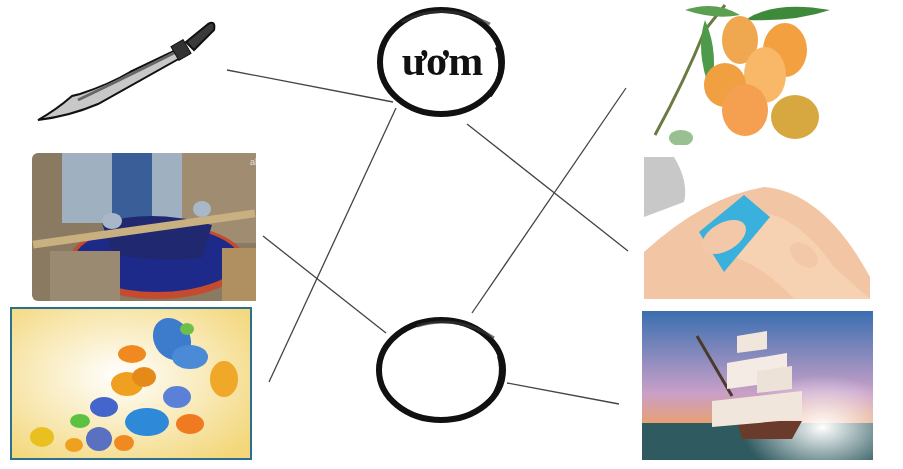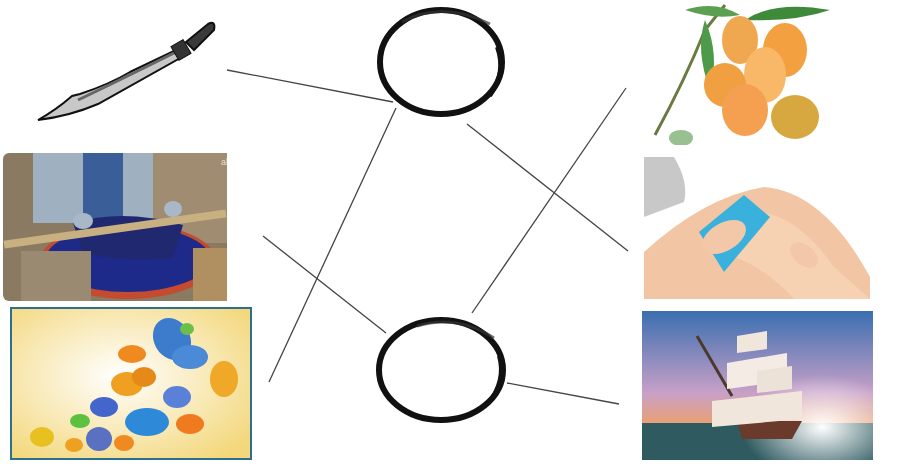--- a/index.html
+++ b/index.html
@@ -26,40 +26,41 @@
     <line x1="507" y1="383" x2="619" y2="404"></line>
   </g>
 </svg>
 
 <div class="word-circle" style="left:372px; top:2px; width:140px; height:118px;">
   <svg width="140" height="118" viewBox="0 0 140 118">
     <ellipse cx="69" cy="60" rx="61" ry="52" fill="none" stroke="#111" stroke-width="6"></ellipse>
     <path d="M30 20 Q70 -2 118 22" fill="none" stroke="#333" stroke-width="3" opacity="0.7"></path>
     <path d="M125 45 Q134 70 118 94" fill="none" stroke="#111" stroke-width="4"></path>
   </svg>
+  <span class="word-text">ươm</span>
 </div>
 
 <div class="word-circle" style="left:372px; top:308px; width:140px; height:118px;">
   <svg width="140" height="118" viewBox="0 0 140 118">
     <ellipse cx="69" cy="62" rx="62" ry="50" fill="none" stroke="#111" stroke-width="6"></ellipse>
     <path d="M45 18 Q85 6 122 30" fill="none" stroke="#333" stroke-width="3" opacity="0.7"></path>
     <path d="M127 48 Q134 72 116 96" fill="none" stroke="#111" stroke-width="4"></path>
   </svg>
 </div>
 
 <div class="pic" style="left:30px; top:12px; width:200px; height:115px;">
   <svg width="200" height="115" viewBox="0 0 200 115">
     <path d="M8 108 Q40 104 68 92 L152 45 L146 38 L100 60 Q80 72 50 82 L42 84 Q26 98 8 108 Z" fill="#c8c8c8" stroke="#111" stroke-width="2"></path>
     <path d="M48 88 Q90 68 146 40" fill="none" stroke="#666" stroke-width="3"></path>
     <rect x="144" y="30" width="14" height="16" transform="rotate(-30 151 38)" fill="#333" stroke="#111"></rect>
     <path d="M156 30 L178 12 Q186 8 184 18 L164 38 Z" fill="#3a3a3a" stroke="#111" stroke-width="2"></path>
   </svg>
 </div>
 
-<div class="pic" style="left:3px; top:153px; width:248px; height:148px;border-radius:6px;">
+<div class="pic" style="left:32px; top:153px; width:248px; height:148px;border-radius:6px;">
   <svg width="224" height="148" viewBox="0 0 224 148">
     <rect width="224" height="148" fill="#8a7a62"></rect>
     <rect x="150" y="0" width="74" height="90" fill="#a08c70"></rect>
     <rect x="30" y="0" width="120" height="70" fill="#9fb0c0"></rect>
     <rect x="80" y="0" width="40" height="80" fill="#3a5e98"></rect>
     <ellipse cx="125" cy="108" rx="88" ry="38" fill="#c44a30"></ellipse>
     <ellipse cx="125" cy="106" rx="82" ry="33" fill="#1e2a8a"></ellipse>
     <path d="M70 70 Q120 55 180 72 L170 105 Q120 110 80 100 Z" fill="#202870"></path>
     <rect x="0" y="72" width="224" height="8" transform="rotate(-8 112 76)" fill="#c8b080"></rect>
     <rect x="18" y="98" width="70" height="50" fill="#9a8a72"></rect>

